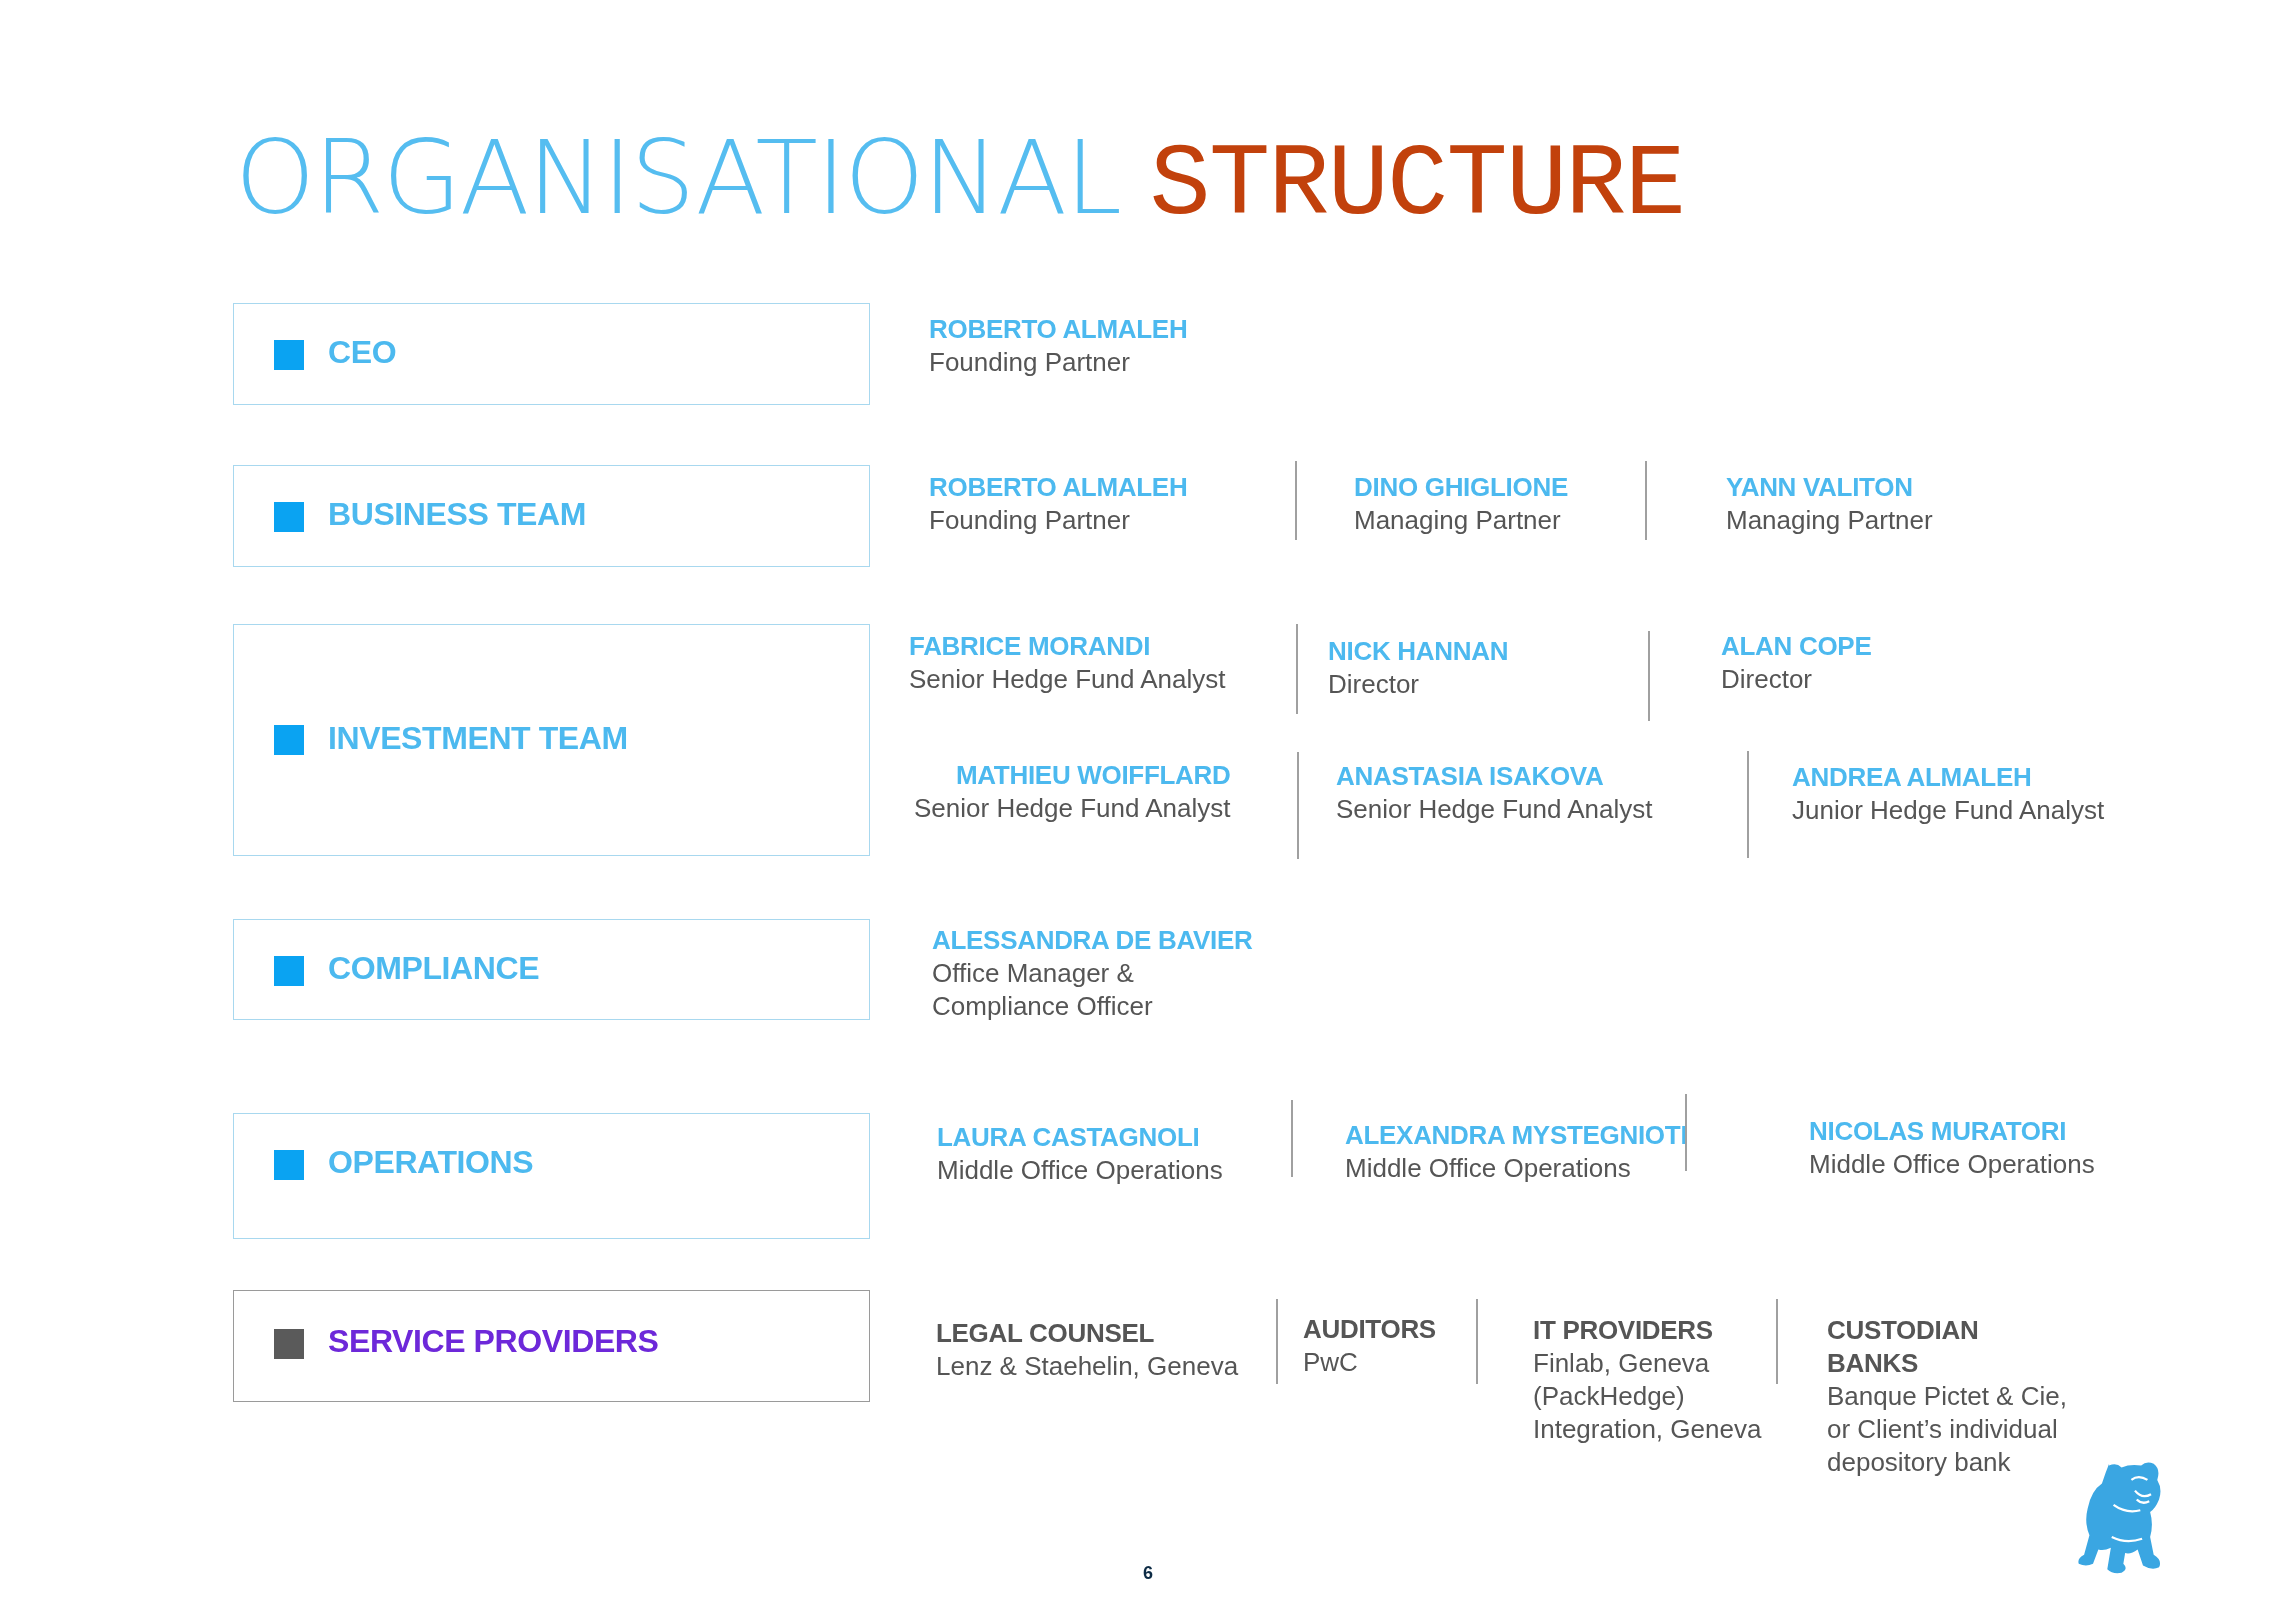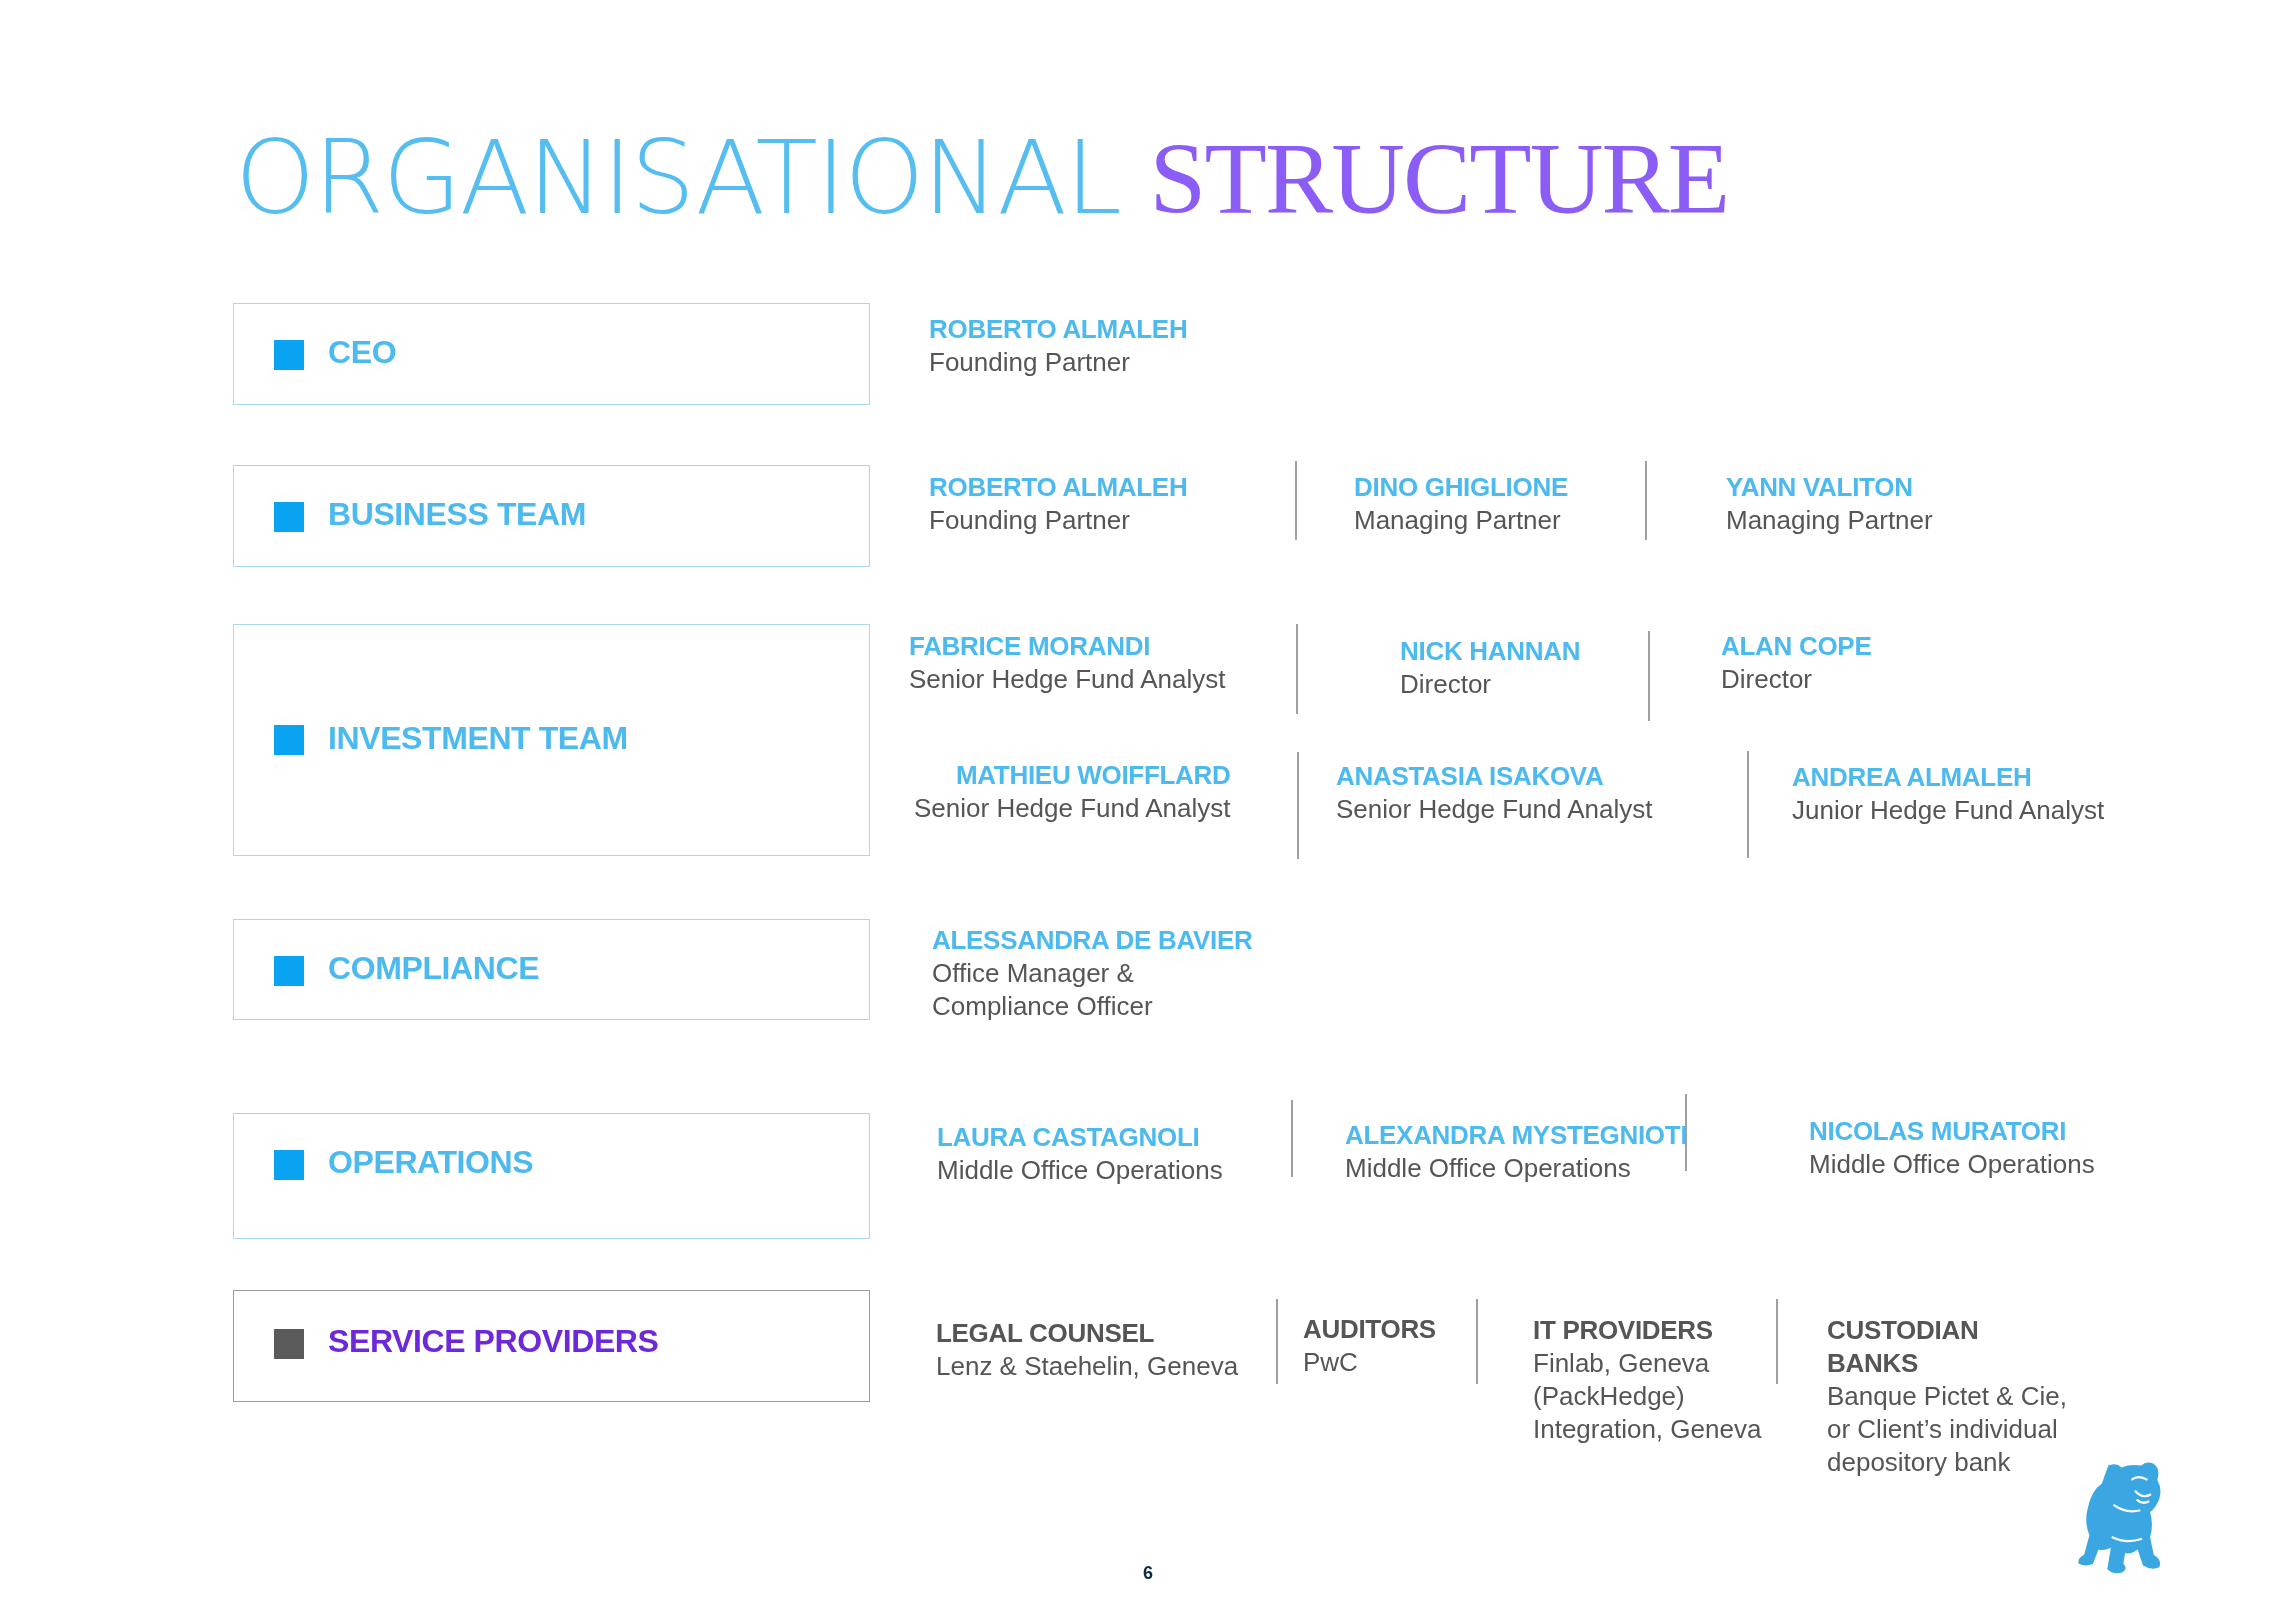--- a/index.html
+++ b/index.html
@@ -1,21 +1,21 @@
 <!DOCTYPE html>
 <html style="font-size:14.3px"><head>
 <meta charset="utf-8">
 <style>
   html, body { margin: 0; padding: 0; background: #ffffff; }
   body { width: 2293px; height: 1622px; position: relative; overflow: hidden;
          font-family: "Liberation Sans", "DejaVu Sans", sans-serif; }
   .title { position: absolute; left: 235px; top: 127px; font-size: 102px; font-weight: 300;
            letter-spacing: 0.9px; line-height: 1; white-space: nowrap; }
   .title .t1 { color: #55bdf0; font-family: "DejaVu Sans", sans-serif; font-weight: 200; letter-spacing: -1.8px; }
-  .title .t2 { color: #8b5cf6; font-family: Liberation Serif, serif; letter-spacing: -1.8px; }
+  .title .t2 { color: #c2410c; font-family: Liberation Mono, monospace; letter-spacing: -1.8px; }
 
   .box { position: absolute; left: 233px; width: 637px; border: 1.8px solid #a8d8ef; box-sizing: border-box; }
   .box.gray { border-color: #9a9a9a; }
   .box .sq { position: absolute; left: 40px; width: 29.6px; height: 29.6px; background: #0aa3f2; }
   .box.gray .sq { background: #5a5a5a; }
   .box .lbl { position: absolute; left: 94px; font-size: 32px; font-weight: bold; color: #4cb9ef;
               white-space: nowrap; letter-spacing: -0.4px; }
   .box.gray .lbl { color: #6d28d9; }
 
   .person { position: absolute; white-space: nowrap; }
@@ -66,21 +66,21 @@
 
 <div class="box" style="top:624px;height:232px;">
   <div class="sq" style="top:100px;"></div>
   <div class="lbl" style="top:95px;">INVESTMENT TEAM</div>
 </div>
 <div class="person" style="left:909px;top:630px;">
   <div class="nm">FABRICE MORANDI</div>
   <div class="rl">Senior Hedge Fund Analyst</div>
 </div>
 <div class="div" style="left:1296px;top:624px;height:90px;"></div>
-<div class="person" style="left:1400px;top:635px;">
+<div class="person" style="left:1328px;top:635px;">
   <div class="nm">NICK HANNAN</div>
   <div class="rl">Director</div>
 </div>
 <div class="div" style="left:1648px;top:631px;height:90px;"></div>
 <div class="person" style="left:1721px;top:630px;">
   <div class="nm">ALAN COPE</div>
   <div class="rl">Director</div>
 </div>
 <div class="person" style="left:914px;top:759px;text-align:right;">
   <div class="nm">MATHIEU WOIFFLARD</div>

